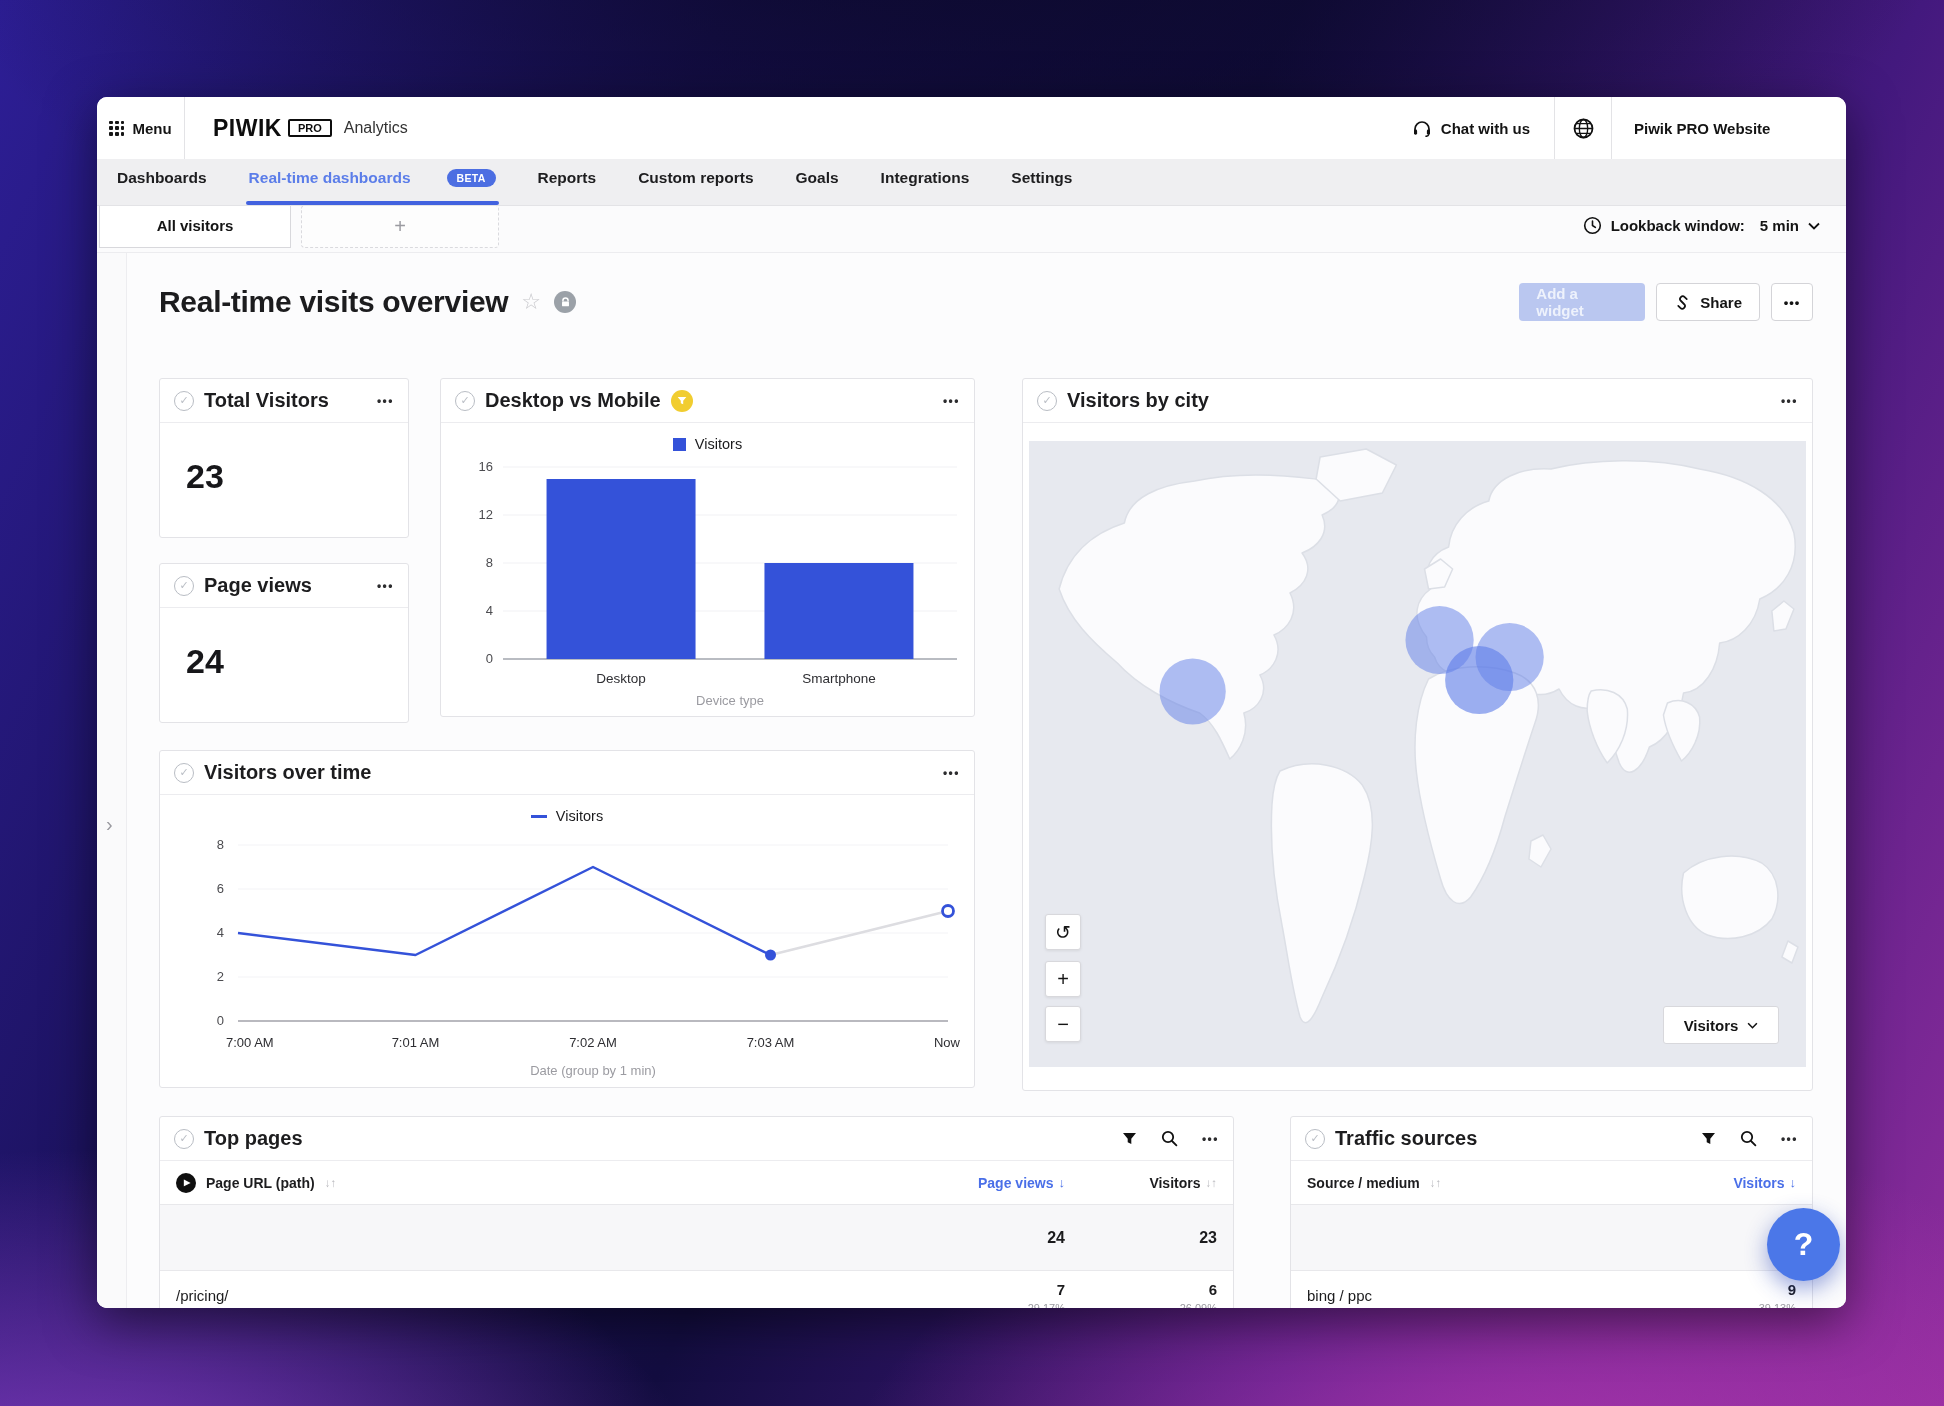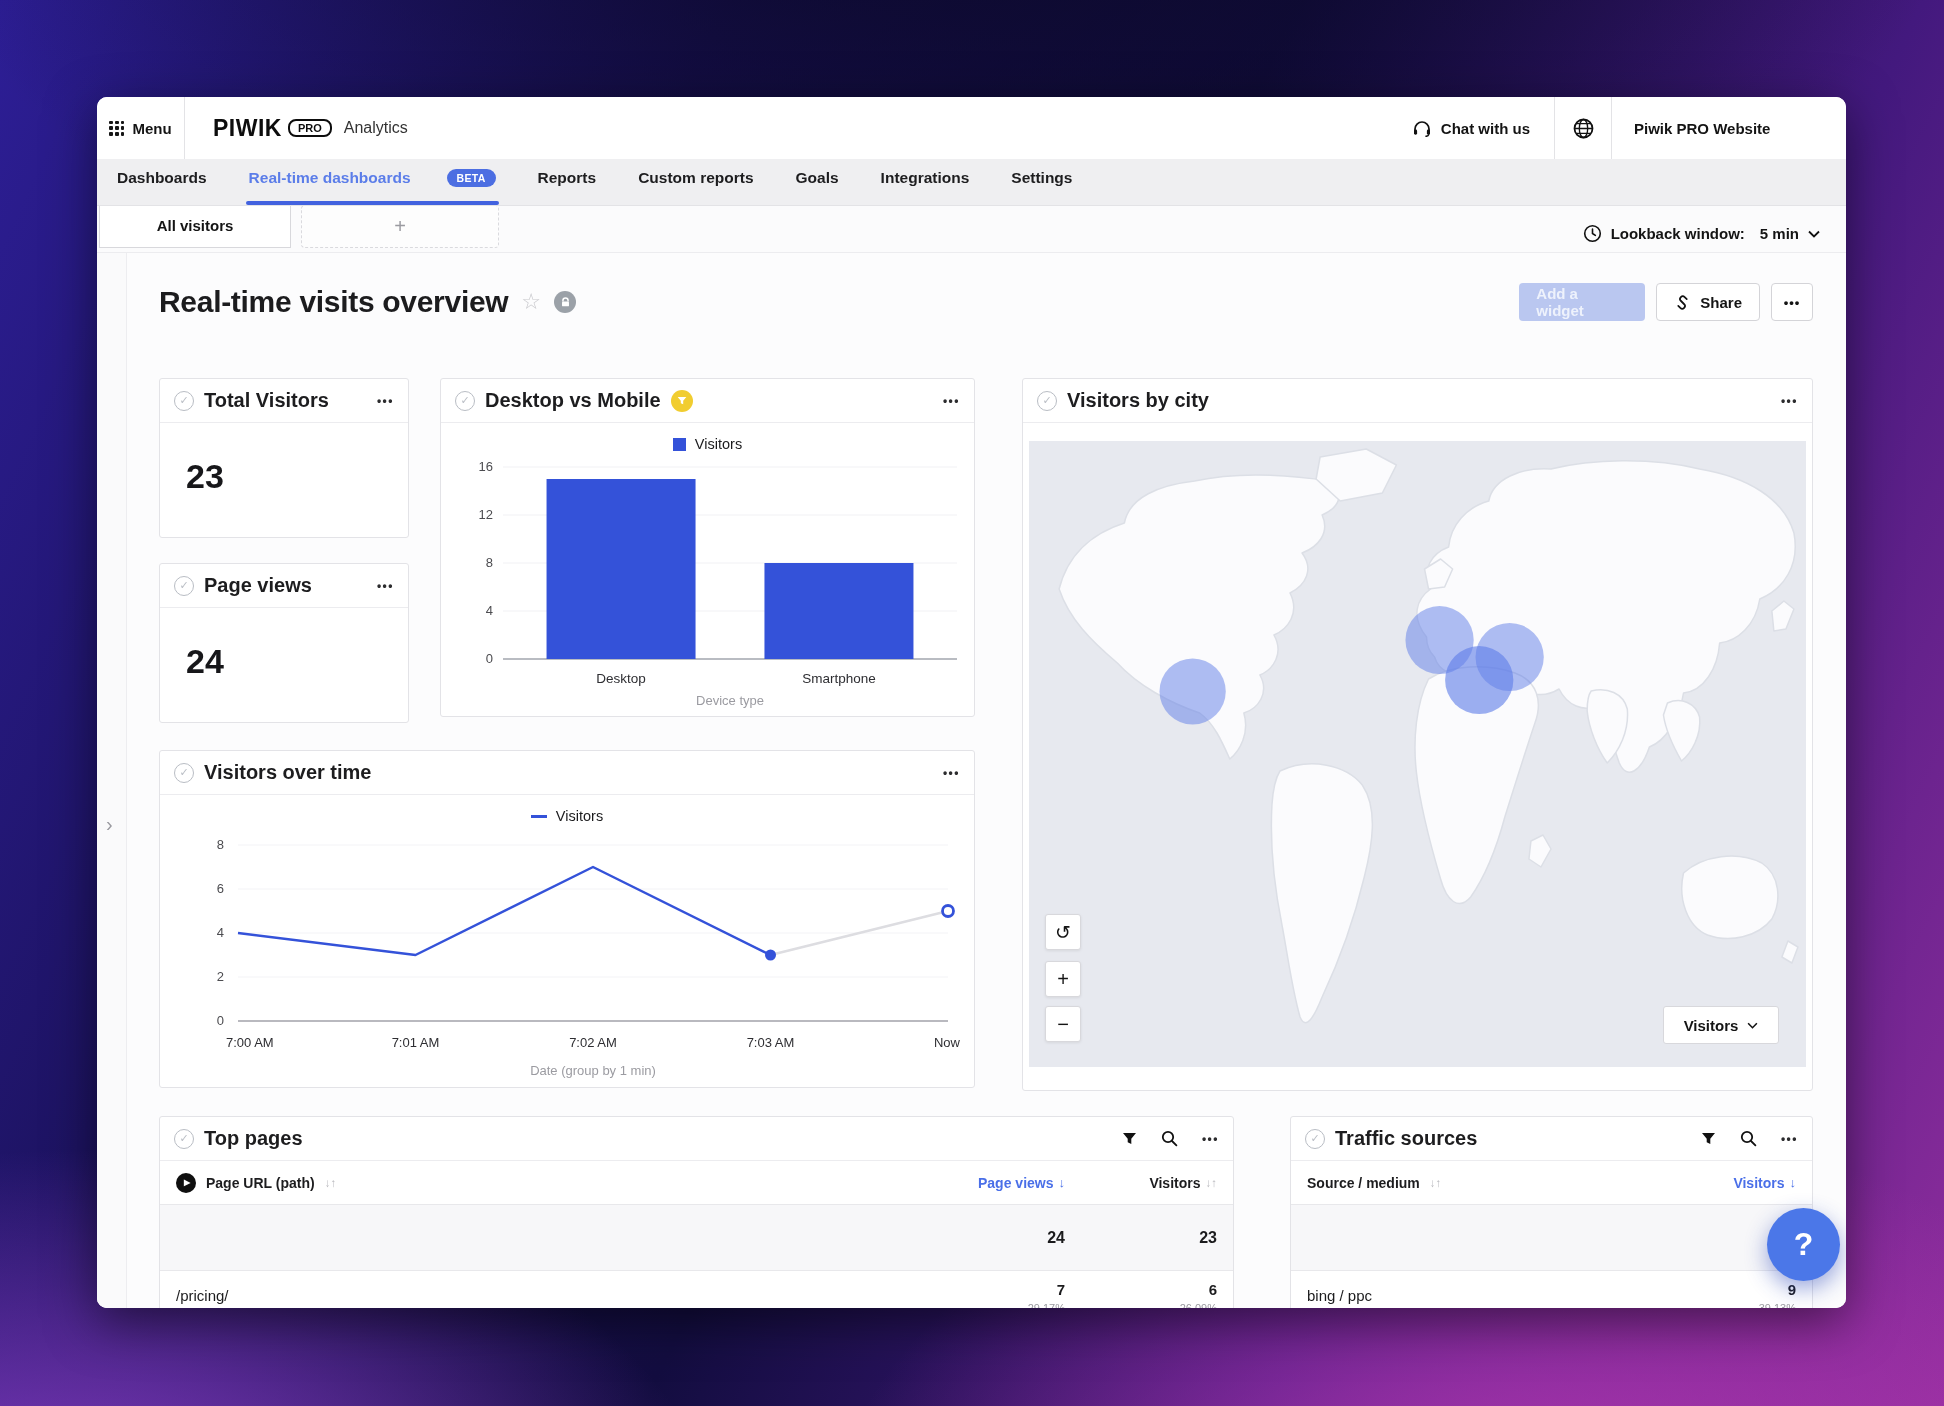--- a/index.html
+++ b/index.html
@@ -19,21 +19,21 @@
 
   
   .topbar{ position:absolute; left:0; top:0; right:0; height:62px; background:#fff;
     display:flex; align-items:center; z-index:6; }
   .menu-btn{ width:88px; height:100%; display:flex; align-items:center; justify-content:center;
     gap:8px; border-right:1px solid #e3e3e6; font-weight:bold; font-size:15px; color:#141414; cursor:pointer;}
   .grid-icon{ width:15px; height:15px; display:grid; grid-template-columns:repeat(3,1fr); gap:2px;}
   .grid-icon i{ background:#161616; border-radius:1px; }
   .logo{ display:flex; align-items:center; margin-left:28px; }
   .brand{ font-size:23px; font-weight:800; letter-spacing:.5px; color:#0d0d0d;}
-  .pro-badge{ border:2.5px solid #0d0d0d; border-radius:8px; font-size:11px; font-weight:800;
+  .pro-badge{ border:2.5px solid #0d0d0d; border-radius:2px; font-size:11px; font-weight:800;
     padding:1px 8px; margin-left:6px; color:#0d0d0d;}
   .product{ font-size:16px; color:#333; margin-left:12px; }
   .top-right{ margin-left:auto; display:flex; align-items:center; height:100%; }
   .chat{ display:flex; gap:9px; align-items:center; font-weight:bold; font-size:15px;
     padding:0 24px; color:#141414; cursor:pointer;}
   .globe-cell{ width:58px; height:100%; display:flex; align-items:center; justify-content:center;
     border-left:1px solid #e3e3e6; border-right:1px solid #e3e3e6; cursor:pointer;}
   .site{ width:234px; padding-left:22px; font-weight:bold; font-size:15px; color:#141414;}
 
   
@@ -49,21 +49,21 @@
 
   
   .tabrow{ position:absolute; top:101px; left:0; right:0; height:55px; background:#fbfbfc;
     border-bottom:1px solid #ececef; z-index:4;}
   .vtab{ position:absolute; left:2px; top:5px; width:192px; height:45px; background:#fff;
     border:1px solid #d8d8dc; display:flex; align-items:center; justify-content:center;
     font-weight:700; font-size:15px; color:#141414; cursor:pointer;}
   .addtab{ position:absolute; left:204px; top:7px; width:198px; height:43px;
     border:1.5px dashed #dadade; border-radius:4px; background:#fdfdfd;
     display:flex; align-items:center; justify-content:center; color:#9a9aa0; font-size:20px; cursor:pointer;}
-  .lookback{ position:absolute; right:26px; top:8px; height:55px; display:flex; align-items:center;
+  .lookback{ position:absolute; right:26px; top:0; height:55px; display:flex; align-items:center;
     gap:9px; font-size:15px; color:#141414; cursor:pointer;}
   .lb-label{ font-weight:700; } .lb-value{ font-weight:700; margin-left:6px; }
 
   
   .content-bg{ position:absolute; top:156px; left:0; right:0; bottom:0; background:#fcfcfd; }
   .rail{ position:absolute; left:0; top:156px; bottom:0; width:30px; background:#fafafb;
     border-right:1px solid #ededf0; z-index:2;}
   .rail-exp{ position:absolute; left:9px; top:716px; color:#9a9aa0; font-size:20px; z-index:3; cursor:pointer;}
 
   .page-title-row{ position:absolute; left:62px; top:188px; display:flex; align-items:center; gap:13px; z-index:3;}

